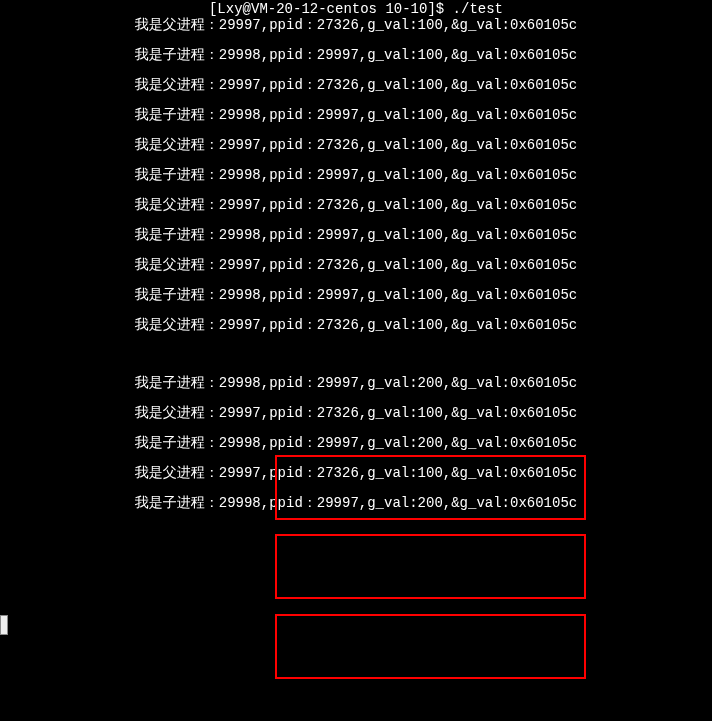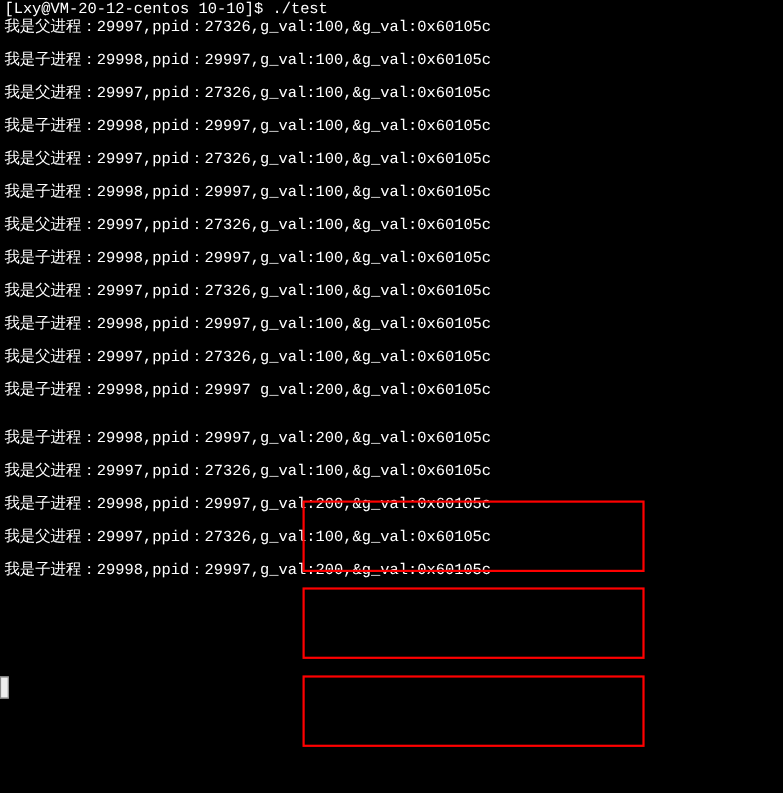--- a/index.html
+++ b/index.html
@@ -9,20 +9,21 @@
     font-family: "Consolas", "Courier New", monospace;
     font-size: 14px;
     width: 712px;
     height: 721px;
     overflow: hidden;
     position: relative;
     line-height: 1.0;
   }
   .terminal {
     padding: 2px 4px;
+    text-align: center;
   }
   .line {
     white-space: pre;
     margin: 0;
     padding: 1px 0;
     position: relative;
   }
   .blank {
     height: 14px;
   }
@@ -67,21 +68,20 @@
       <div class="line">我是父进程：29997,ppid：27326,g_val:100,&amp;g_val:0x60105c</div>
       <div class="line blank"></div>
       <div class="line">我是子进程：29998,ppid：29997,g_val:100,&amp;g_val:0x60105c</div>
       <div class="line blank"></div>
       <div class="line">我是父进程：29997,ppid：27326,g_val:100,&amp;g_val:0x60105c</div>
       <div class="line blank"></div>
       <div class="line">我是子进程：29998,ppid：29997,g_val:100,&amp;g_val:0x60105c</div>
       <div class="line blank"></div>
       <div class="line">我是父进程：29997,ppid：27326,g_val:100,&amp;g_val:0x60105c</div>
       <div class="line blank"></div>
-      <div class="line">我是子进程：29998,ppid：29997 g_val:200,&amp;g_val:0x60105c</div>
       <div class="line blank"></div>
       <div class="line blank"></div>
       <div class="line">我是子进程：29998,ppid：29997,g_val:200,&amp;g_val:0x60105c</div>
       <div class="line blank"></div>
       <div class="line">我是父进程：29997,ppid：27326,g_val:100,&amp;g_val:0x60105c</div>
       <div class="line blank"></div>
       <div class="line">我是子进程：29998,ppid：29997,g_val:200,&amp;g_val:0x60105c</div>
       <div class="line blank"></div>
       <div class="line">我是父进程：29997,ppid：27326,g_val:100,&amp;g_val:0x60105c</div>
       <div class="line blank"></div>

